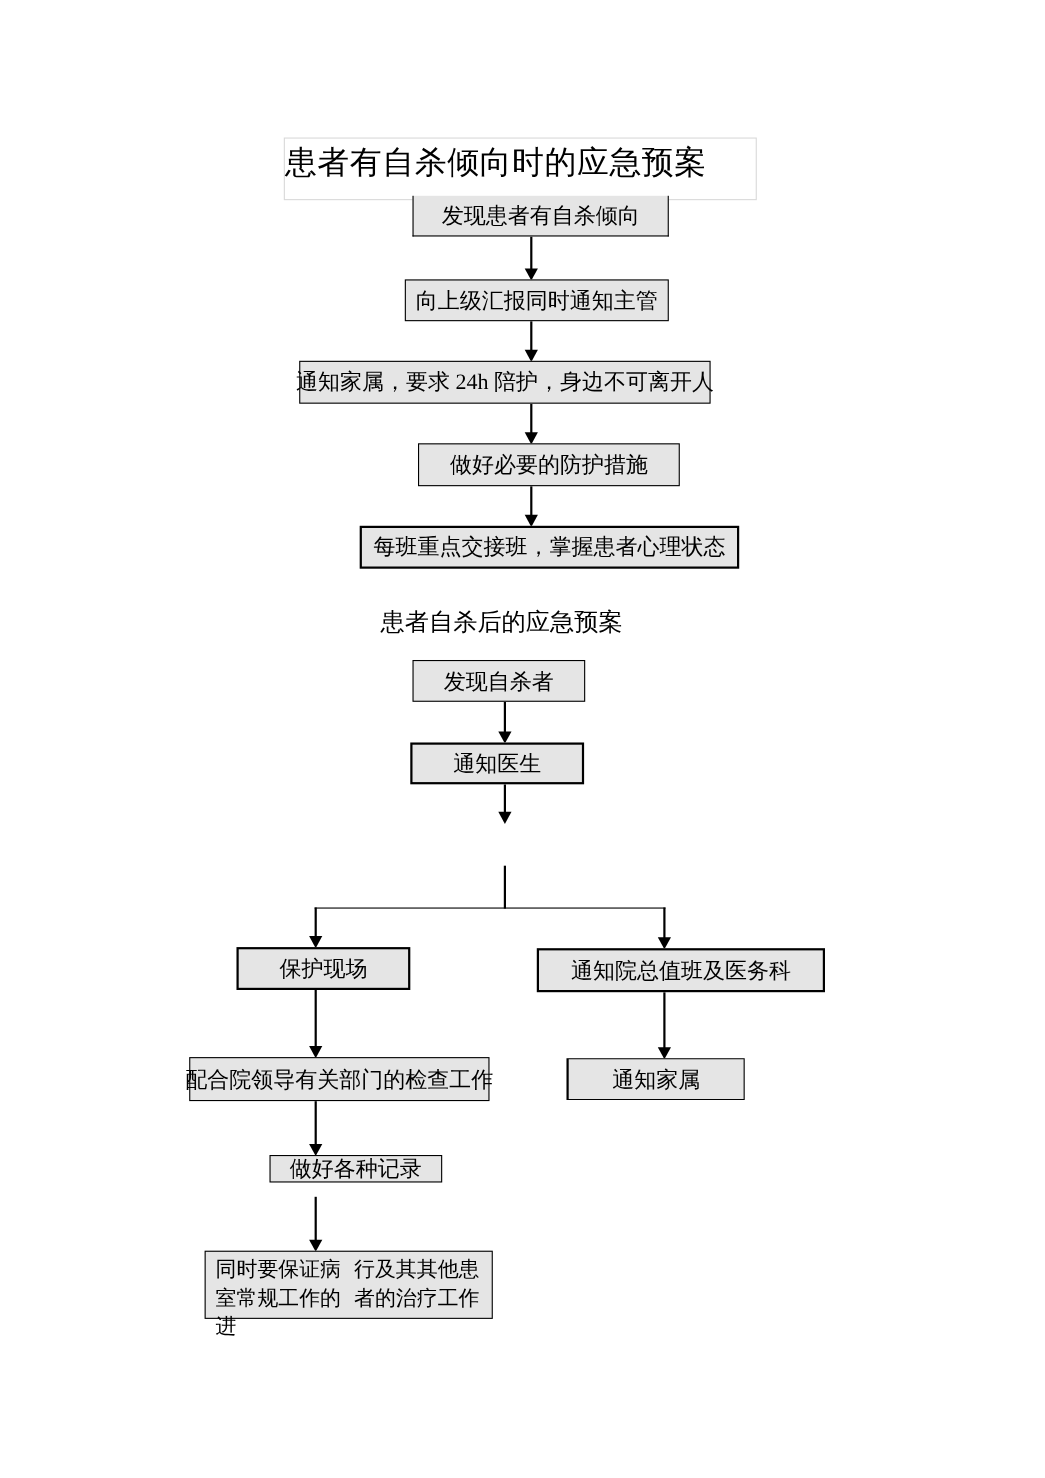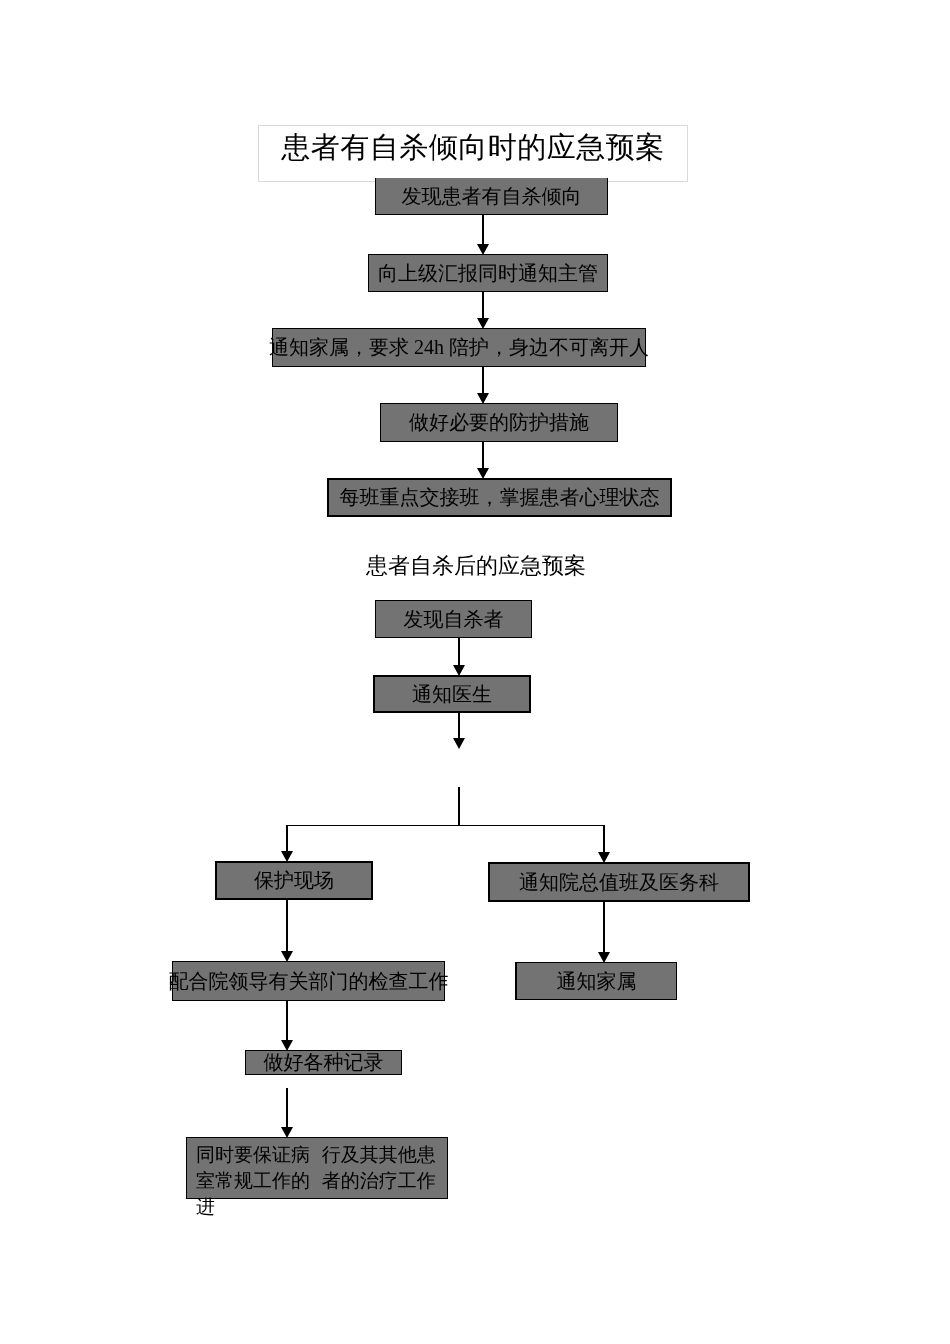--- a/index.html
+++ b/index.html
@@ -11,36 +11,36 @@
     font-family:"Liberation Serif","DejaVu Serif",serif;
     color:#000;
     overflow:hidden;
   }
   .title-box {
     position:absolute;
     left:258px; top:125px; width:430px; height:57px;
     border:1px solid #d9d9d9;
     background:#fff;
     box-sizing:border-box;
-    display:flex; justify-content:center; align-items:flex-start;
+    display:flex; justify-content:flex-start; align-items:flex-start;
     padding-top:2px;
     font-size:29px;
     letter-spacing:0.5px;
     z-index:2;
   }
   .subtitle {
     position:absolute;
     left:346px; top:551px; width:240px;
-    text-align:right;
+    text-align:left;
     font-size:22px;
     z-index:1;
   }
   .node {
     position:absolute;
-    background:#737373;
+    background:#e5e5e5;
     border:1.4px solid #000;
     box-sizing:border-box;
     display:flex; align-items:center; justify-content:center;
     font-size:20px;
     white-space:nowrap;
     z-index:2;
   }
   .node.thick { border-width:2.4px; }
   .node.no-top { border-top:none; z-index:3; }
   .node.multiline {

